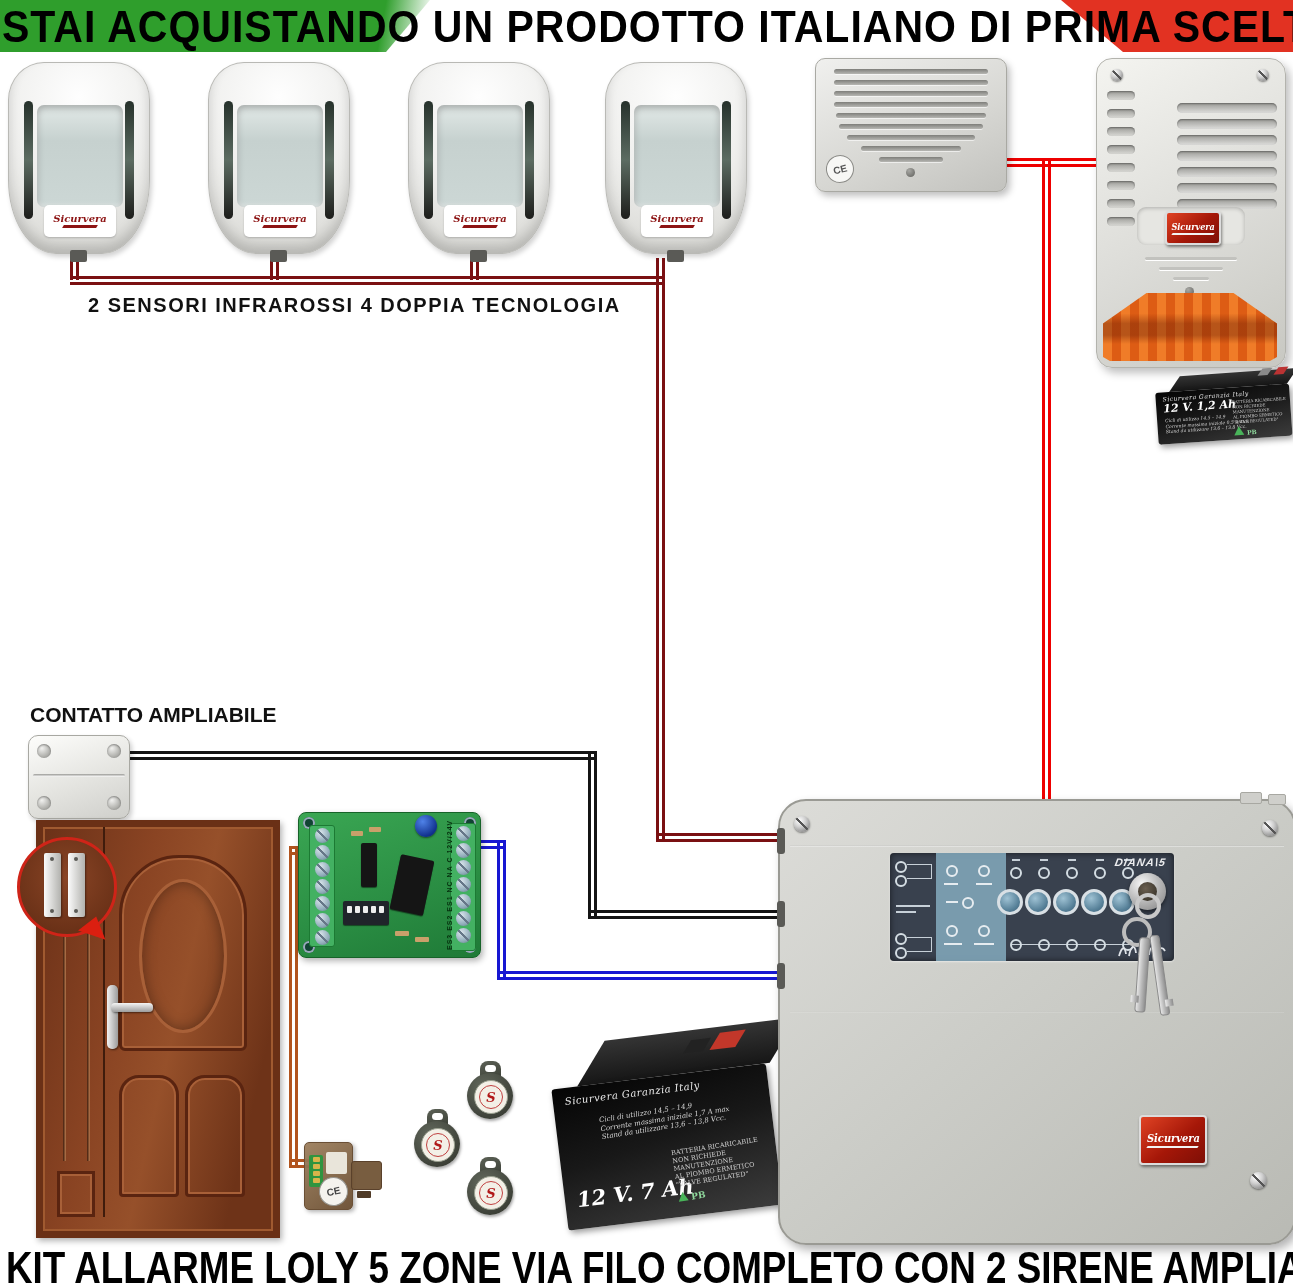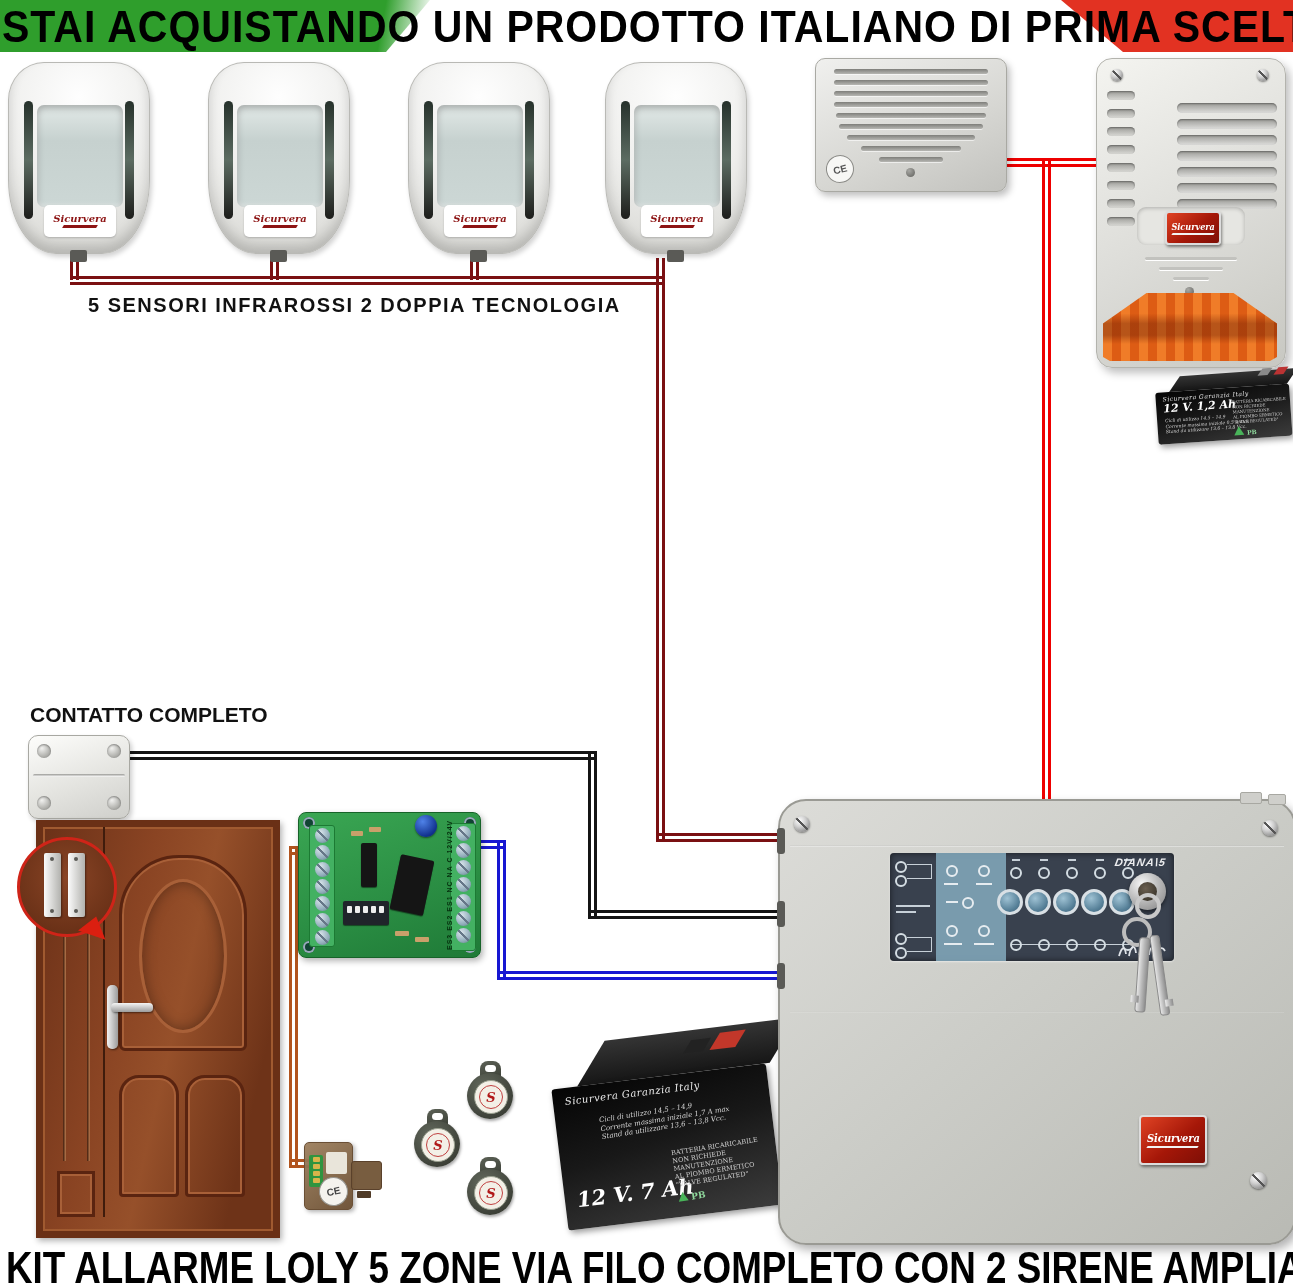--- a/index.html
+++ b/index.html
@@ -259,21 +259,21 @@
       <div class="pir-slit r"></div>
       <div class="pir-lens"></div>
       <div class="pir-label">
         <span class="pir-logo">Sicurvera</span>
         <span class="pir-logo-line"></span>
       </div>
     </div>
       <div class="pir-stub"></div>
   </div>
 
-  <div class="abs caption" style="left:88px;top:294px;font-size:20px;letter-spacing:1.5px">5 SENSORI INFRAROSSI 2 DOPPIA TECNOLOGIA</div>
+  <div class="abs caption" style="left:88px;top:294px;font-size:20px;letter-spacing:1.5px">2 SENSORI INFRAROSSI 4 DOPPIA TECNOLOGIA</div>
 
   <div class="abs siren-in">
     <div style="padding-top:4px">
       <div class="sl" style="width:154px"></div>
       <div class="sl" style="width:154px"></div>
       <div class="sl" style="width:154px"></div>
       <div class="sl" style="width:154px"></div>
       <div class="sl" style="width:150px"></div>
       <div class="sl" style="width:144px"></div>
       <div class="sl" style="width:128px"></div>
@@ -329,21 +329,21 @@
       </div>
       <div class="b-notes" style="left:76px;top:12px;width:56px;font-size:4px;line-height:5px">
         <div>BATTERIA RICARICABILE</div>
         <div>NON RICHIEDE MANUTENZIONE</div>
         <div>AL PIOMBO ERMETICO "Valve Regulated"</div>
         <div style="margin-top:2px"><span class="pb-tri"></span><span class="pb-txt" style="font-size:6px">Pb</span></div>
       </div>
     </div>
   </div>
 
-  <div class="abs caption" style="left:30px;top:703px;font-size:21px">CONTATTO COMPLETO</div>
+  <div class="abs caption" style="left:30px;top:703px;font-size:21px">CONTATTO AMPLIABILE</div>
   <div class="abs mcontact">
     <div class="mc-seam"></div>
     <div class="mc-screw" style="left:8px;top:8px"></div>
     <div class="mc-screw" style="right:8px;top:8px"></div>
     <div class="mc-screw" style="left:8px;bottom:8px"></div>
     <div class="mc-screw" style="right:8px;bottom:8px"></div>
   </div>
 
   <div class="abs door">
     <div class="groove" style="left:20px;top:24px;height:310px"></div>

